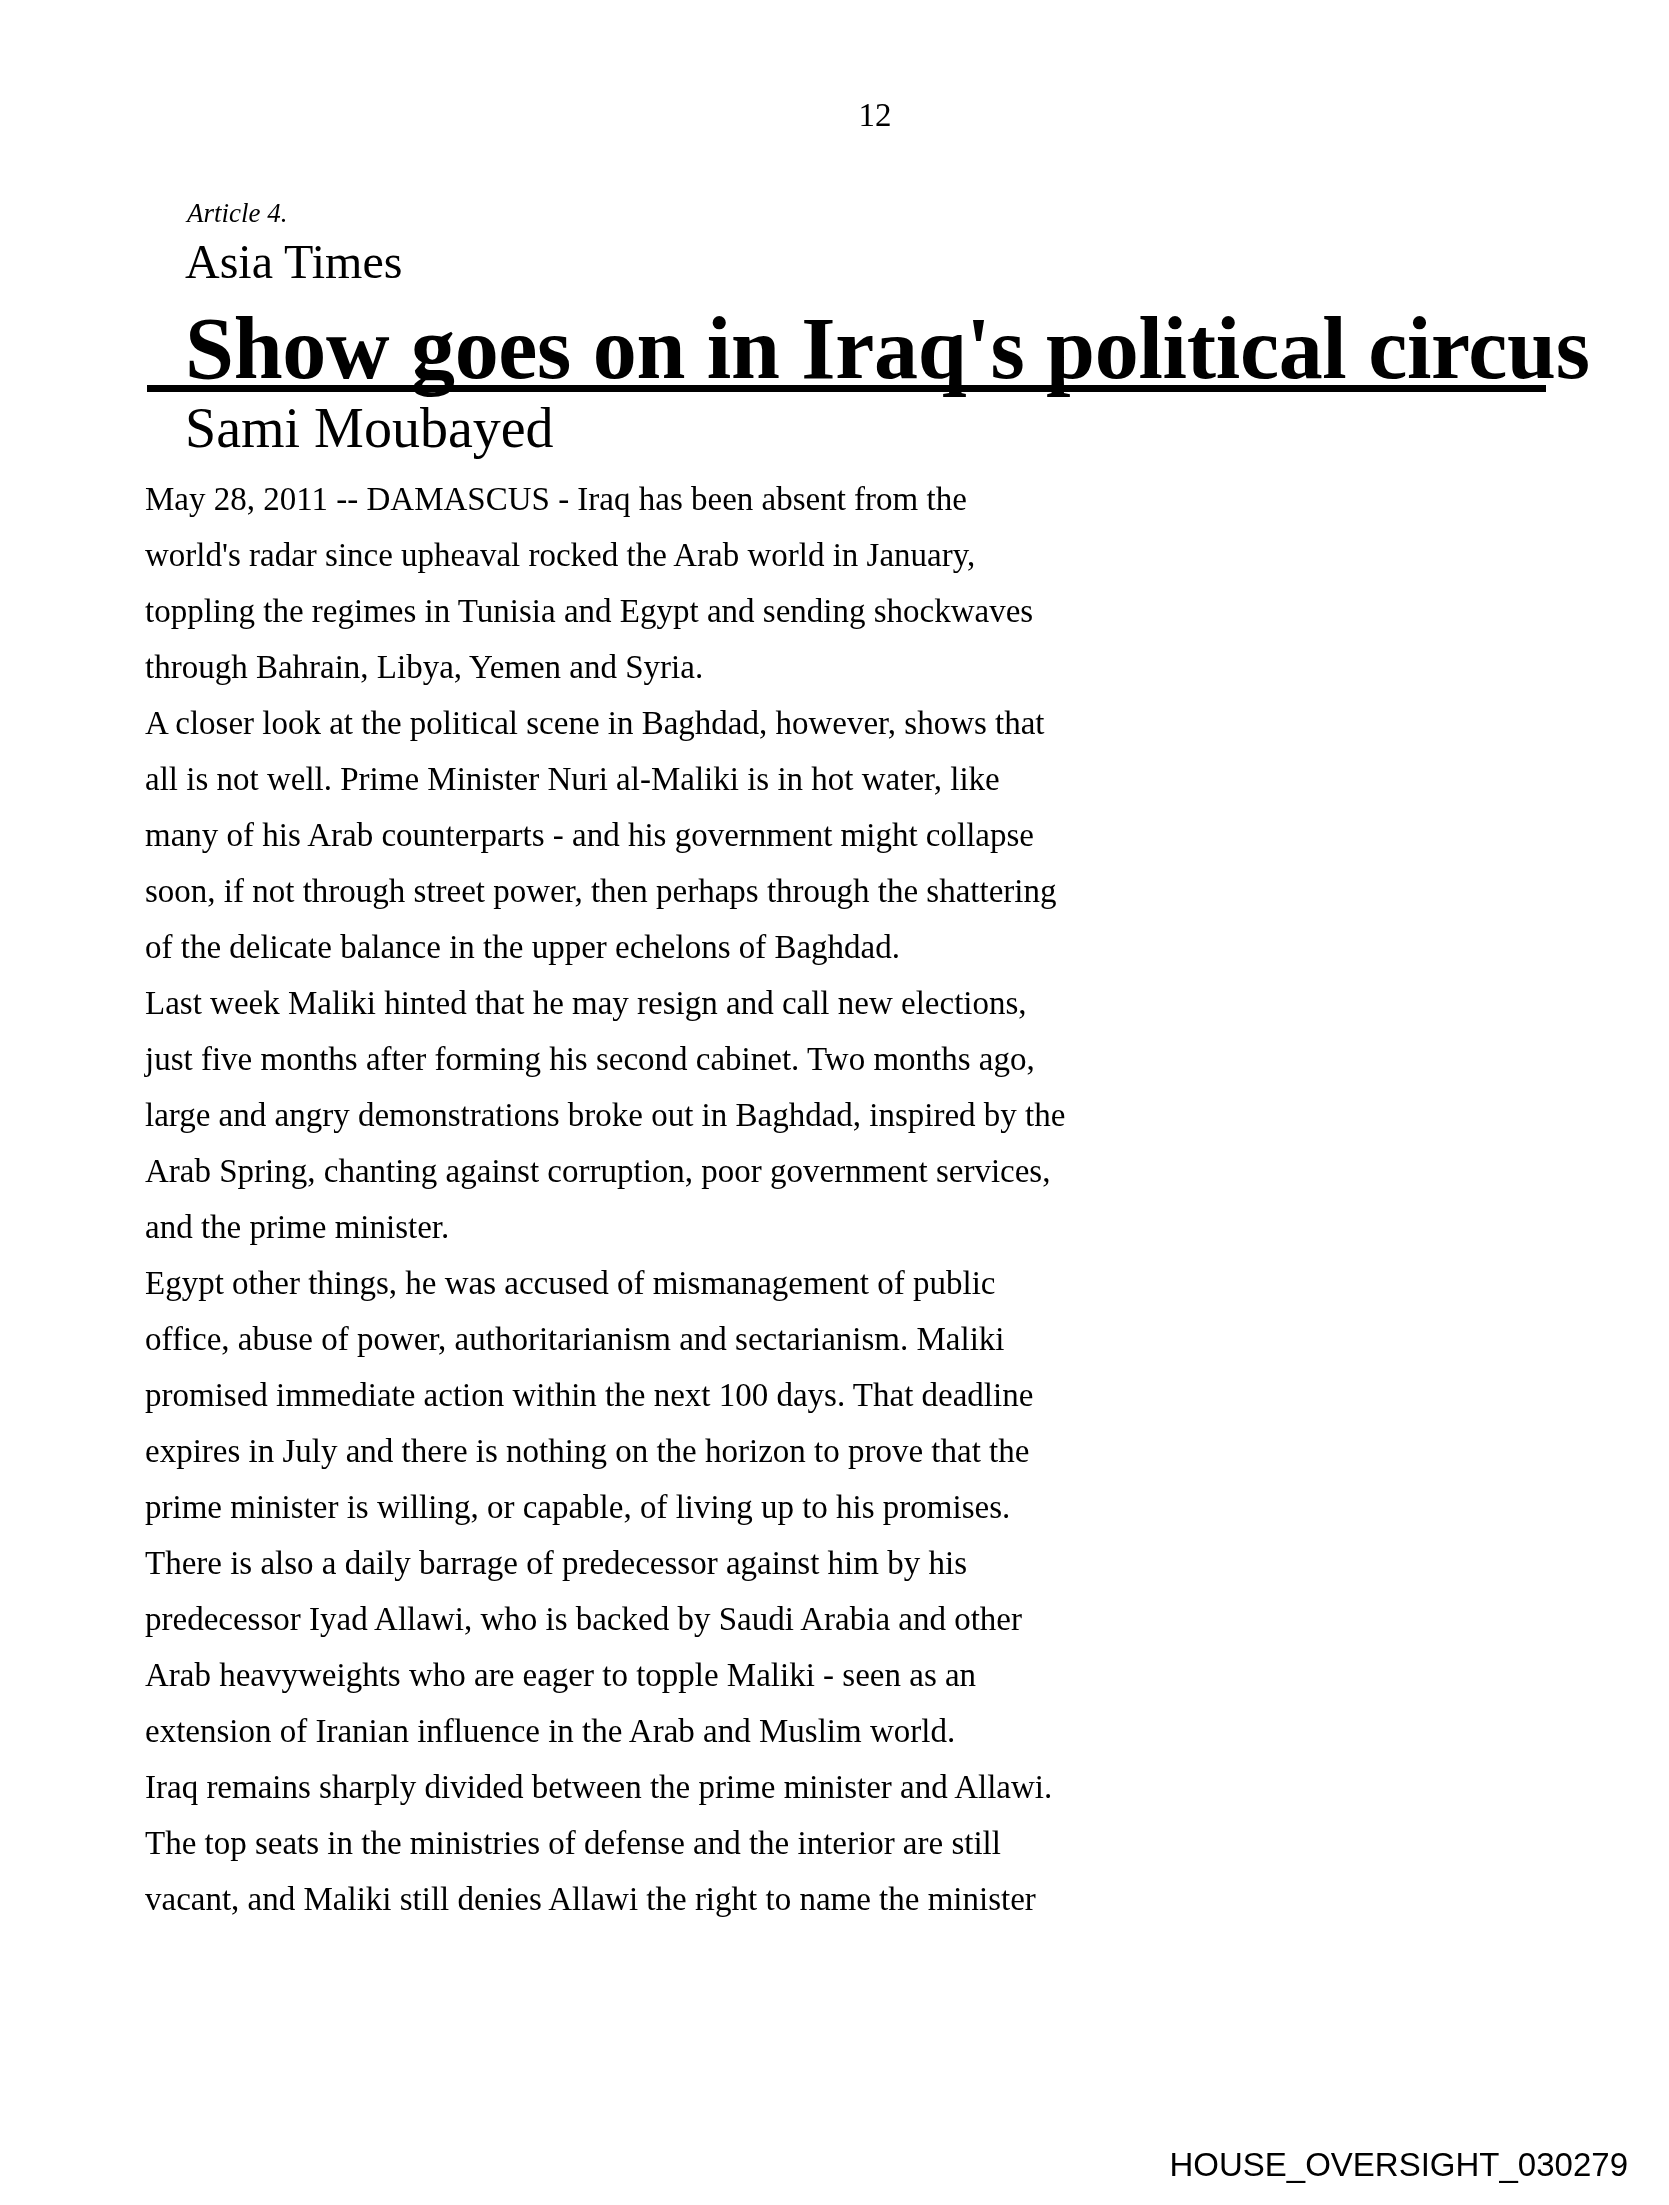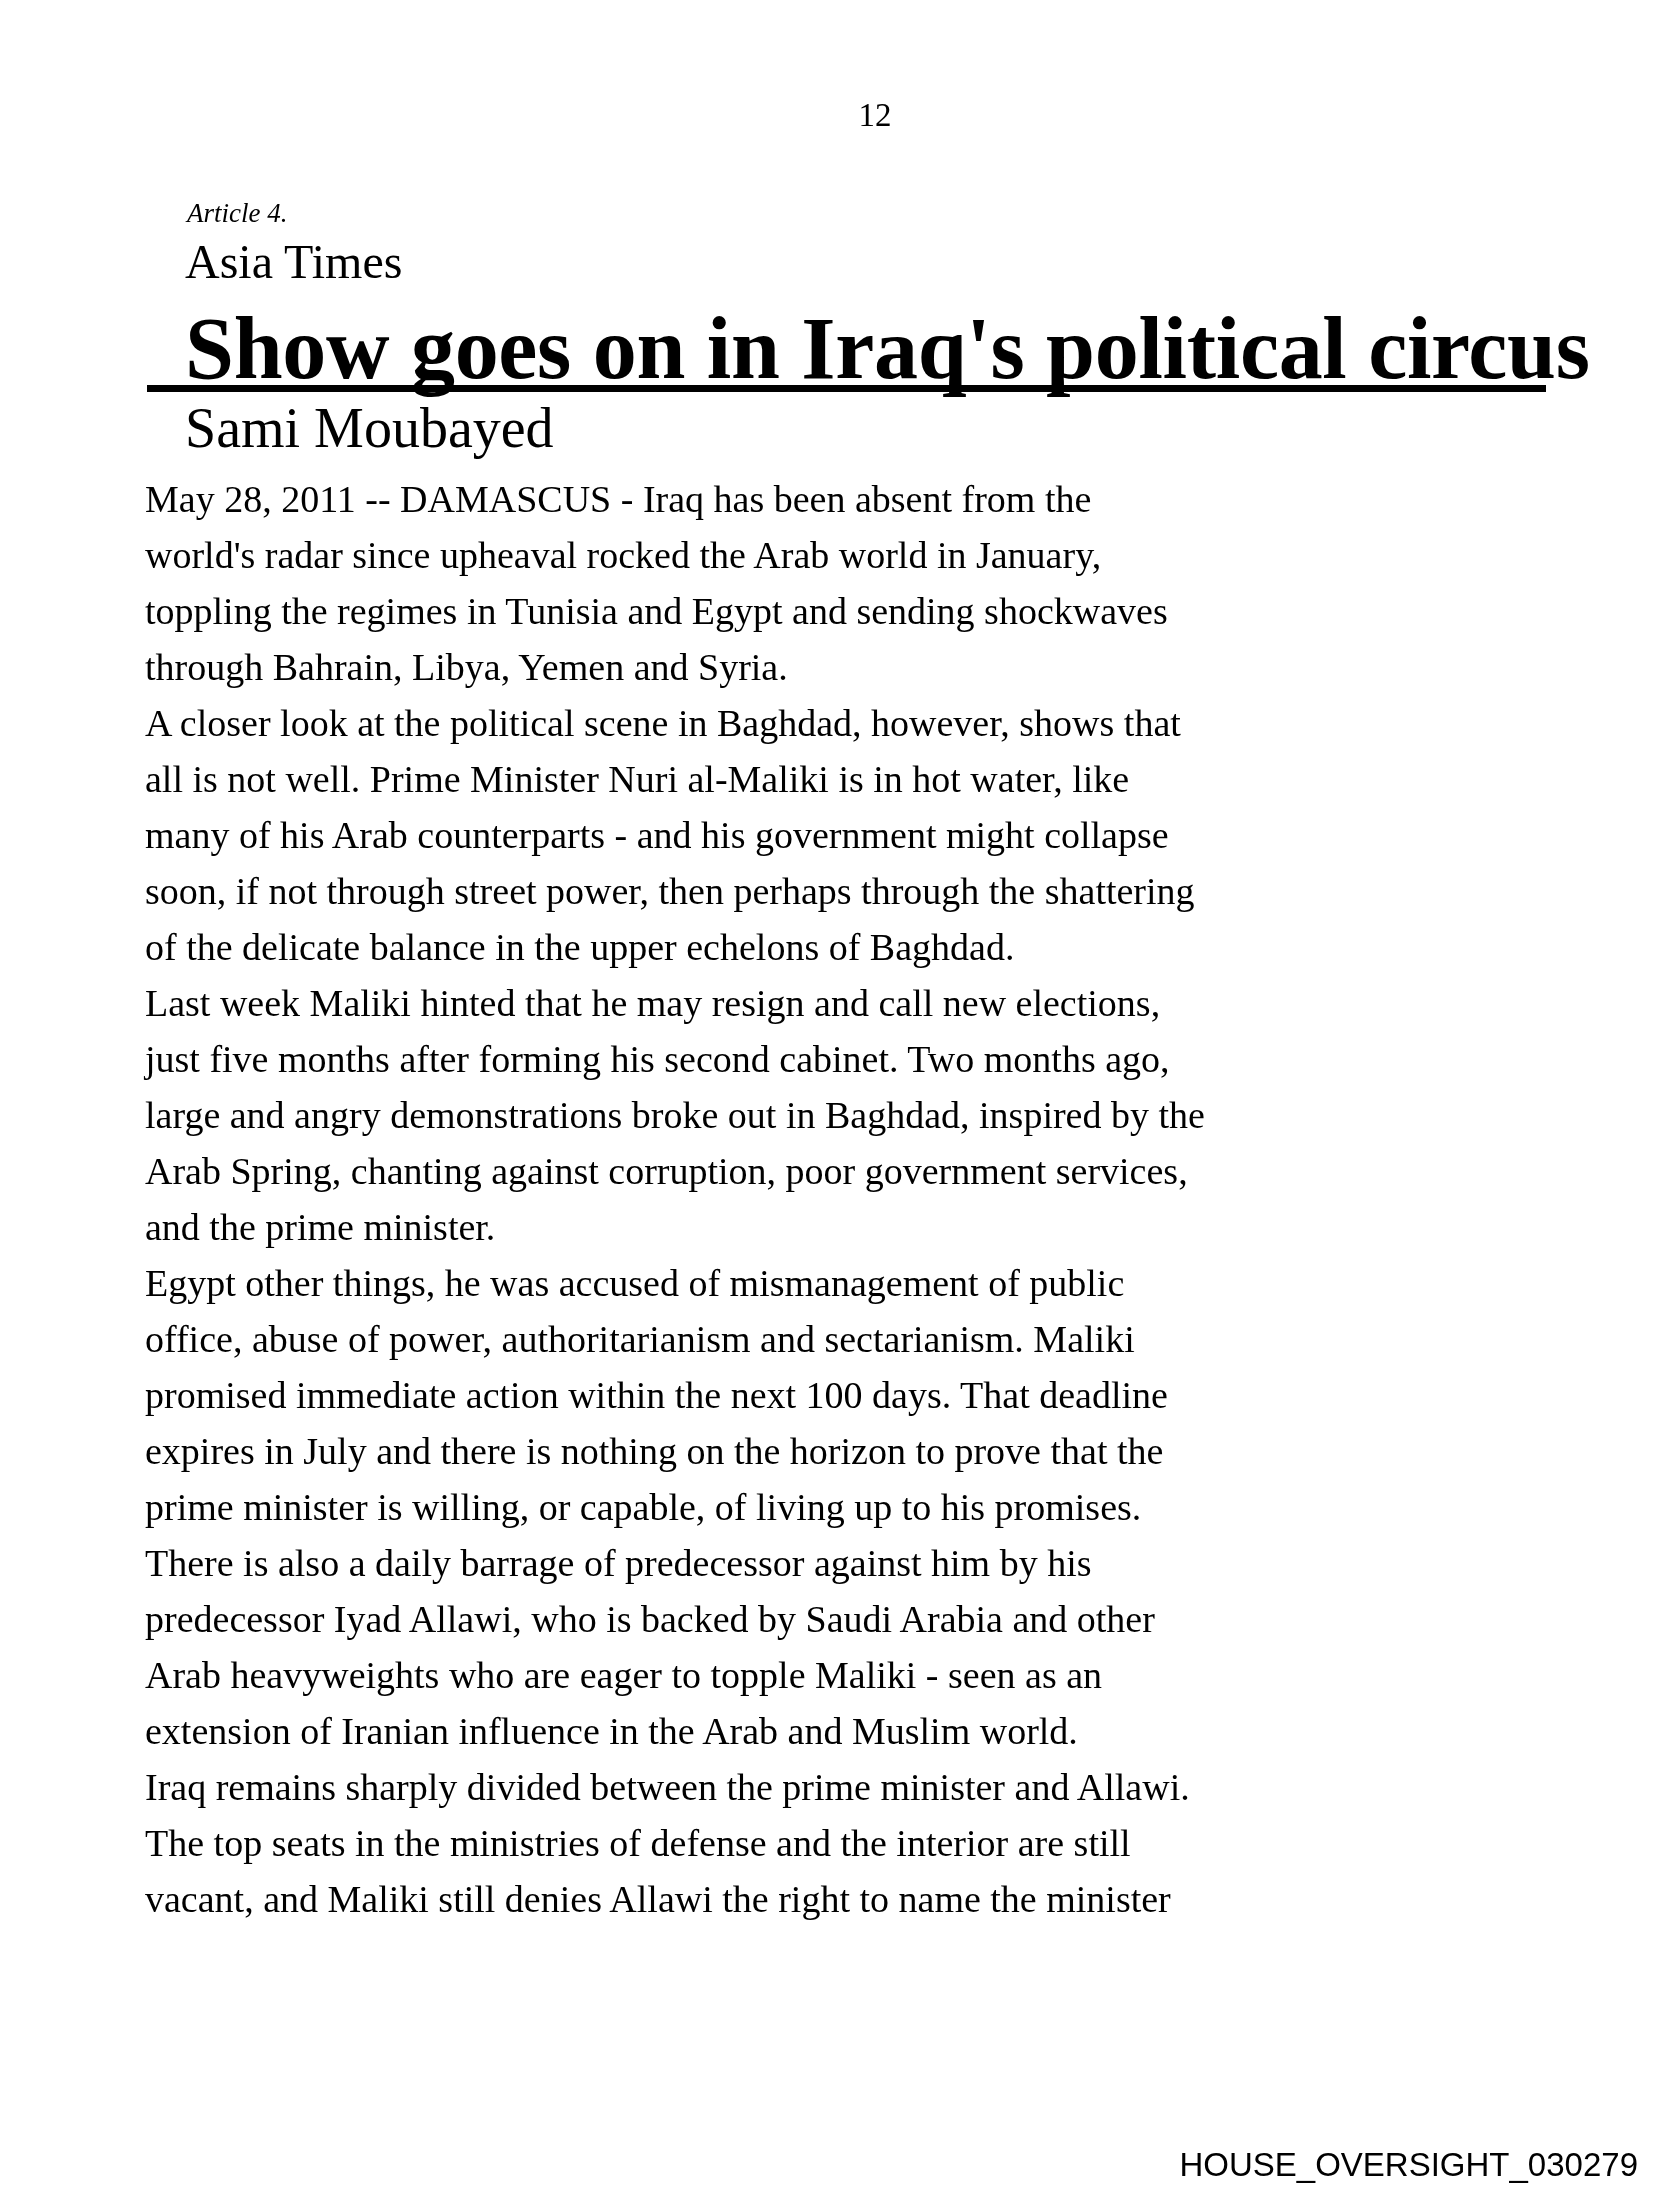--- a/index.html
+++ b/index.html
@@ -4,23 +4,23 @@
 <style>
   html, body { margin: 0; padding: 0; background: #ffffff; }
   body { width: 1669px; height: 2205px; position: relative; overflow: hidden; color: #000000; font-family: "Liberation Serif", "DejaVu Serif", serif; }
   .abs { position: absolute; white-space: nowrap; padding-left: 40px; }
   #page-number { left: 0; width: 1670px; text-align: center; top: 96px; font-size: 33px; line-height: 39px; }
   #article-label { left: 147px; top: 200px; font-size: 27px; line-height: 26px; font-style: italic; }
   #publication { left: 145px; top: 230px; font-size: 48px; line-height: 63px; }
   #headline { left: 145px; top: 300px; font-size: 88px; line-height: 98px; font-weight: bold; letter-spacing: -0.3px; }
   #headline-underline { position: absolute; left: 147px; top: 385px; height: 7.2px; background: #000; width: 1224px; }
   #byline { left: 145px; top: 397px; font-size: 56px; line-height: 63px; }
-  #article-body { position: absolute; left: 145px; top: 471px; width: 1506px; font-size: 38px; line-height: 56px; }
+  #article-body { position: absolute; left: 145px; top: 471px; width: 1506px; font-size: 33px; line-height: 56px; }
   .line { display: block; white-space: nowrap; height: 56px; }
-  #footer-id { right: 31px; top: 2146px; font-family: "Liberation Sans", "DejaVu Sans", sans-serif; font-size: 33px; line-height: 37px; letter-spacing: 0px; }
+  #footer-id { right: 41px; top: 2146px; font-family: "Liberation Sans", "DejaVu Sans", sans-serif; font-size: 33px; line-height: 37px; letter-spacing: 0px; }
 </style>
 </head>
 <body>
 
 <div id="page-number" class="abs">12</div>
 
 <div id="article-label" class="abs">Article 4.</div>
 
 <div id="publication" class="abs">Asia Times</div>
 

